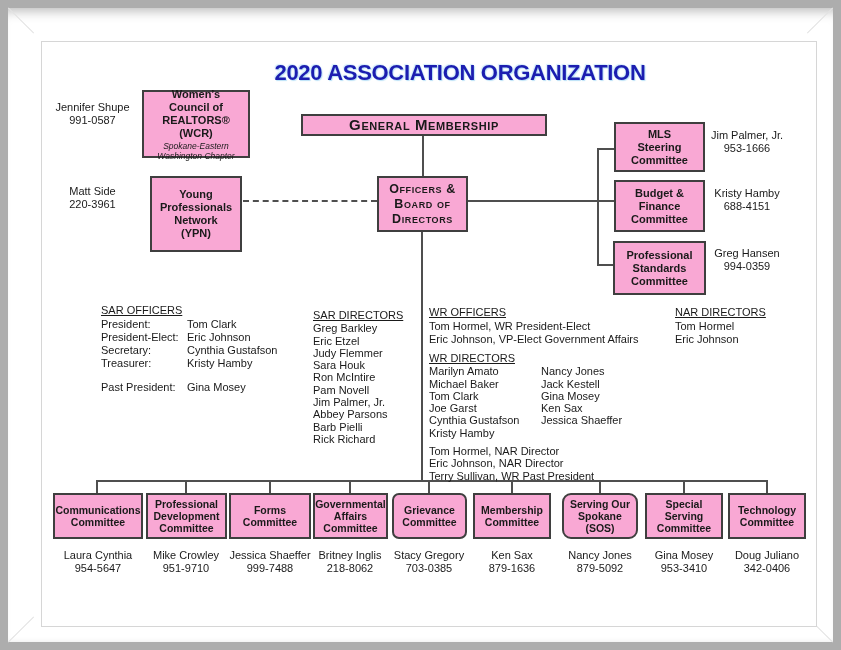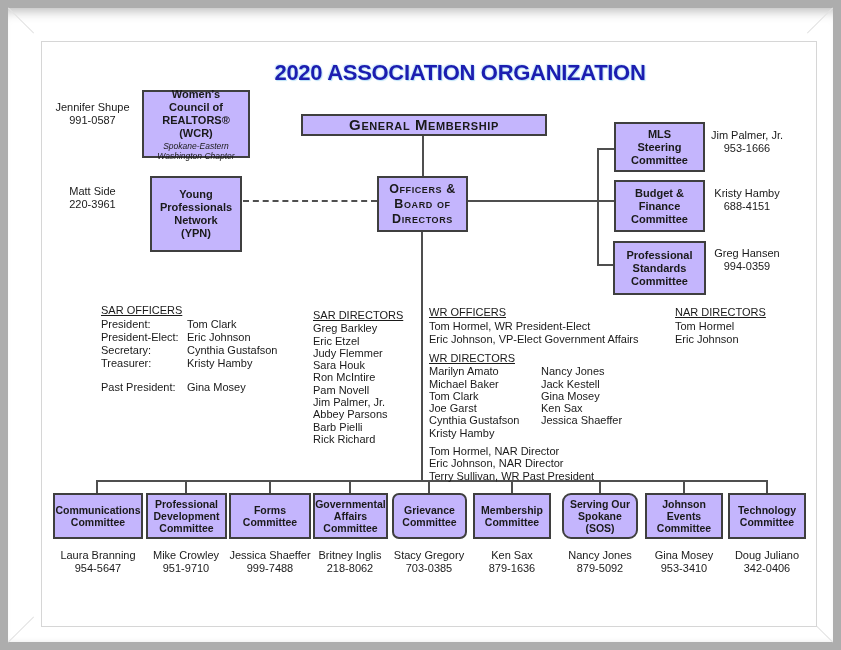--- a/index.html
+++ b/index.html
@@ -5,21 +5,21 @@
   html,body{margin:0;padding:0;}
   .page{position:relative;width:841px;height:650px;background:#adadad;overflow:hidden;
         font-family:"Liberation Sans",sans-serif;color:#1a1a1a;}
   .frame{position:absolute;left:8px;top:8px;width:825px;height:634px;background:#ffffff;
          box-shadow:inset 0 12px 12px -9px rgba(0,0,0,.28), inset 0 -4px 6px -5px rgba(0,0,0,.12);}
   .miter{position:absolute;width:36px;height:1px;background:#e2e2e2;}
   .content{position:absolute;left:33px;top:33px;width:774px;height:584px;background:#fff;border:1px solid #d6d6d6;}
   .title{position:absolute;left:140px;top:60px;width:640px;margin:0;text-align:center;
          font-size:22px;font-weight:bold;letter-spacing:-0.3px;color:#1c1db0;
          text-shadow:1px 1px 1px rgba(130,200,240,.55), -1px -1px 1px rgba(130,200,240,.35);}
-  .box{position:absolute;border:2px solid #3f3f3f;background:#c4b5fd;display:flex;flex-direction:column;
+  .box{position:absolute;border:2px solid #3f3f3f;background:#f9a8d4;display:flex;flex-direction:column;
        align-items:center;justify-content:center;text-align:center;box-sizing:border-box;}
   .bl{display:block;font-weight:bold;font-size:10.5px;line-height:12px;}
   .bl-lg{display:block;font-weight:bold;font-size:11px;line-height:13px;}
   .sub{display:block;font-style:italic;font-size:8.5px;line-height:10px;margin-top:1px;}
   .sc{font-variant:small-caps;letter-spacing:0.6px;}
   .gm-label{font-weight:bold;font-size:15px;line-height:16px;}
   .ob-line{display:block;font-weight:bold;font-size:12.5px;line-height:15px;}
   .contact{position:absolute;text-align:center;font-size:11px;line-height:12.5px;}
   .cl{display:block;}
   .ln{position:absolute;background:#4f4f4f;}
@@ -221,32 +221,32 @@
     <span class="bl">Membership</span>
     <span class="bl">Committee</span>
     <span class="bl"></span>
   </div>
   <div class="box" style="left:562px;top:493px;width:76px;height:46px;border-radius:9px;">
     <span class="bl">Serving Our</span>
     <span class="bl">Spokane</span>
     <span class="bl">(SOS)</span>
   </div>
   <div class="box" style="left:645px;top:493px;width:78px;height:46px;">
-    <span class="bl">Johnson Events</span>
+    <span class="bl">Special Serving</span>
     <span class="bl">Committee</span>
     <span class="bl"></span>
   </div>
   <div class="box" style="left:728px;top:493px;width:78px;height:46px;">
     <span class="bl">Technology</span>
     <span class="bl">Committee</span>
     <span class="bl"></span>
   </div>
 
   <div class="contact" style="left:43px;top:549px;width:110px;">
-    <span class="cl">Laura Branning</span>
+    <span class="cl">Laura Cynthia</span>
     <span class="cl">954-5647</span>
   </div>
   <div class="contact" style="left:131px;top:549px;width:110px;">
     <span class="cl">Mike Crowley</span>
     <span class="cl">951-9710</span>
   </div>
   <div class="contact" style="left:215px;top:549px;width:110px;">
     <span class="cl">Jessica Shaeffer</span>
     <span class="cl">999-7488</span>
   </div>

